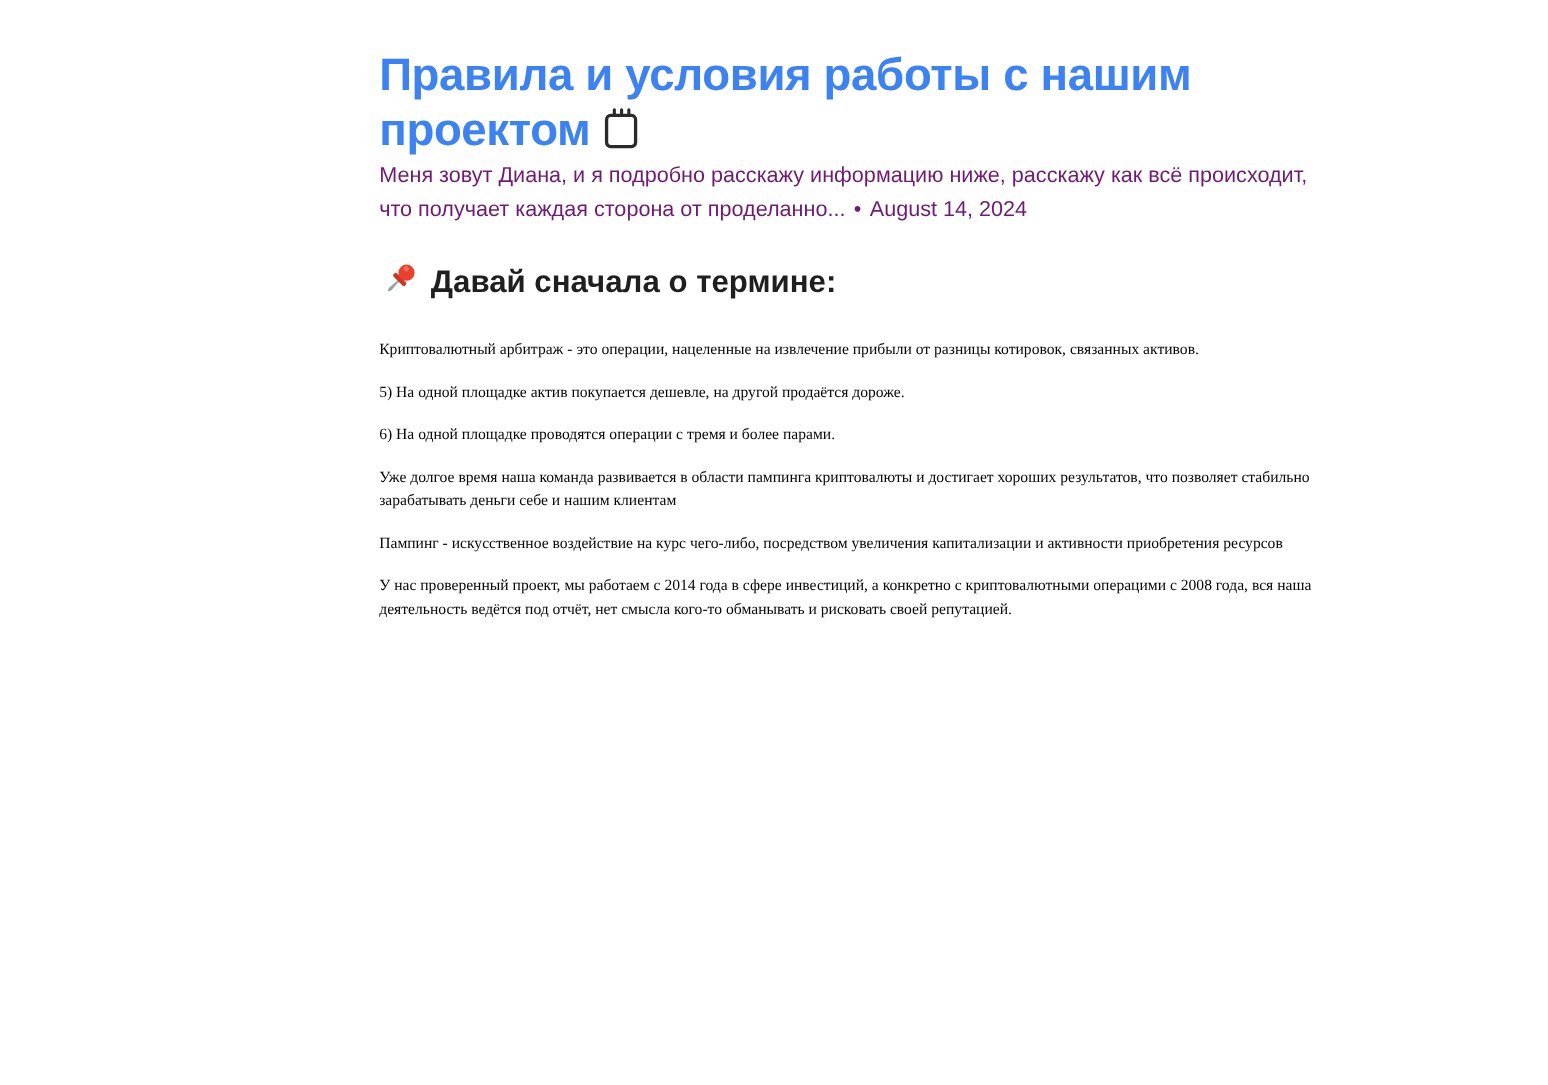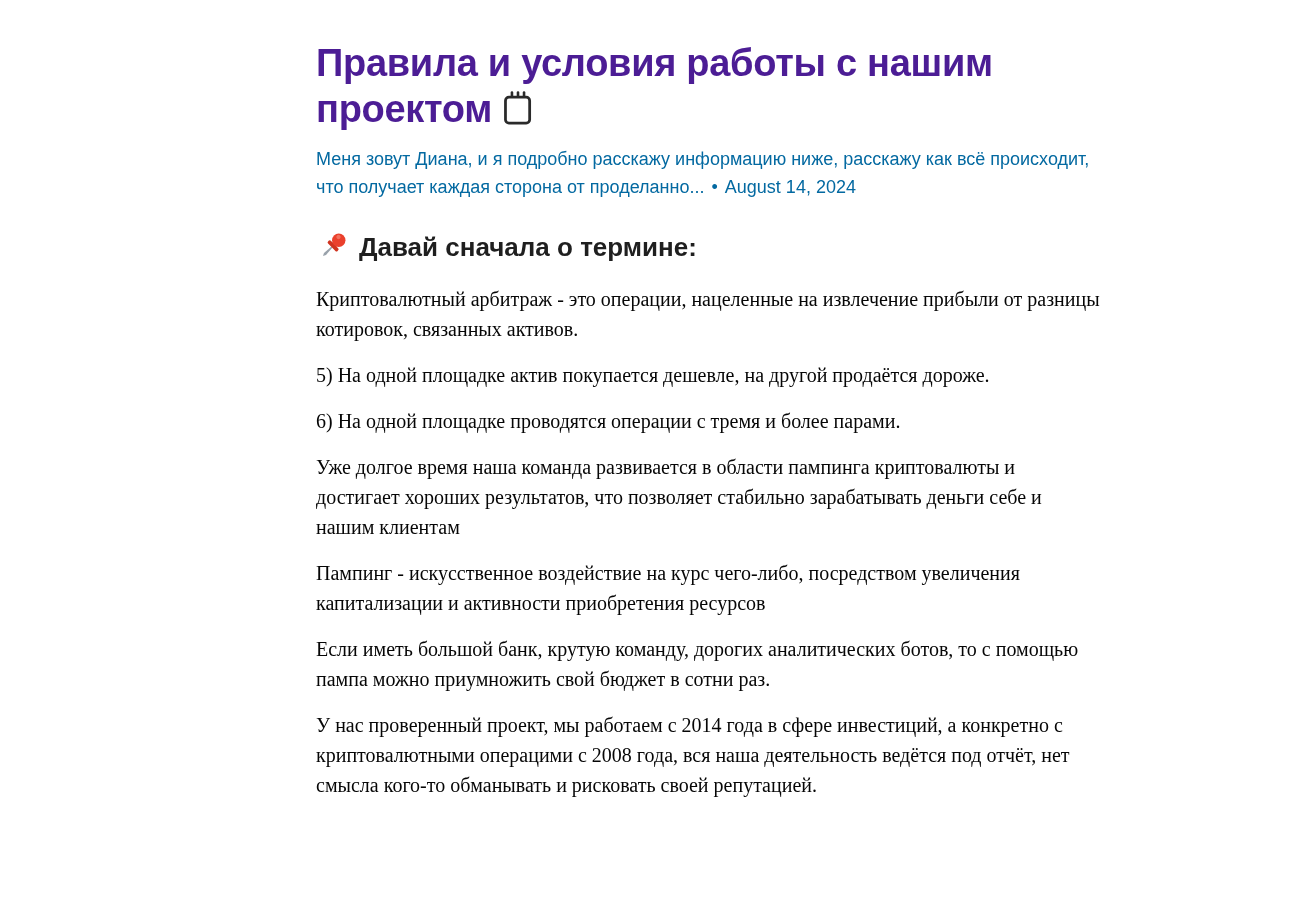--- a/index.html
+++ b/index.html
@@ -14,60 +14,59 @@
   .article {
     margin-left: 316px;
     width: 786px;
     padding-top: 40px;
   }
   h1.title {
     font-family: "Liberation Sans", sans-serif;
     font-weight: 700;
     font-size: 38px;
     line-height: 1.22;
-    color: #4c1d95;
+    color: #3b82f6;
     letter-spacing: -0.3px;
   }
   .title-icon {
     display: inline-block;
     width: 38px;
     height: 38px;
     margin-left: 7px;
     vertical-align: -5px;
   }
   .byline {
-    margin-top: 13px;
     font-style: normal;
     font-size: 18px;
     line-height: 1.55;
-    color: #0369a1;
+    color: #701a75;
   }
   .byline .sep {
     display: inline-block;
     margin: 0 7px;
   }
   h3.section-heading {
     margin-top: 27px;
-    margin-bottom: 20px;
+    margin-bottom: 30px;
     font-family: "Liberation Sans", sans-serif;
     font-weight: 700;
     font-size: 26px;
     line-height: 1.3;
     color: #1f1f1f;
   }
   .pushpin {
     display: inline-block;
     width: 34px;
     height: 34px;
     margin-right: 9px;
     vertical-align: -7px;
   }
   .body-text p {
     font-family: "Liberation Serif", serif;
-    font-size: 20px;
+    font-size: 13px;
     line-height: 1.5;
     color: #060606;
     margin: 0 0 16px 0;
   }
 </style>
 </head>
 <body>
 
 <div class="article">
 
@@ -91,17 +90,16 @@
         <circle cx="20.5" cy="9.5" r="3" fill="#f2705d"></circle>
       </g>
     </svg></span><span>Давай сначала о термине:</span></h3>
 
   <div class="body-text">
     <p>Криптовалютный арбитраж - это операции, нацеленные на извлечение прибыли от разницы котировок, связанных активов.</p>
     <p>5) На одной площадке актив покупается дешевле, на другой продаётся дороже.</p>
     <p>6) На одной площадке проводятся операции с тремя и более парами.</p>
     <p>Уже долгое время наша команда развивается в области пампинга криптовалюты и достигает хороших результатов, что позволяет стабильно зарабатывать деньги себе и нашим клиентам</p>
     <p>Пампинг - искусственное воздействие на курс чего-либо, посредством увеличения капитализации и активности приобретения ресурсов</p>
-    <p>Если иметь большой банк, крутую команду, дорогих аналитических ботов, то с помощью пампа можно приумножить свой бюджет в сотни раз.</p>
     <p>У нас проверенный проект, мы работаем с 2014 года в сфере инвестиций, а конкретно с криптовалютными операцими с 2008 года, вся наша деятельность ведётся под отчёт, нет смысла кого-то обманывать и рисковать своей репутацией.</p>
   </div>
 
 </div>
 
 </body></html>

